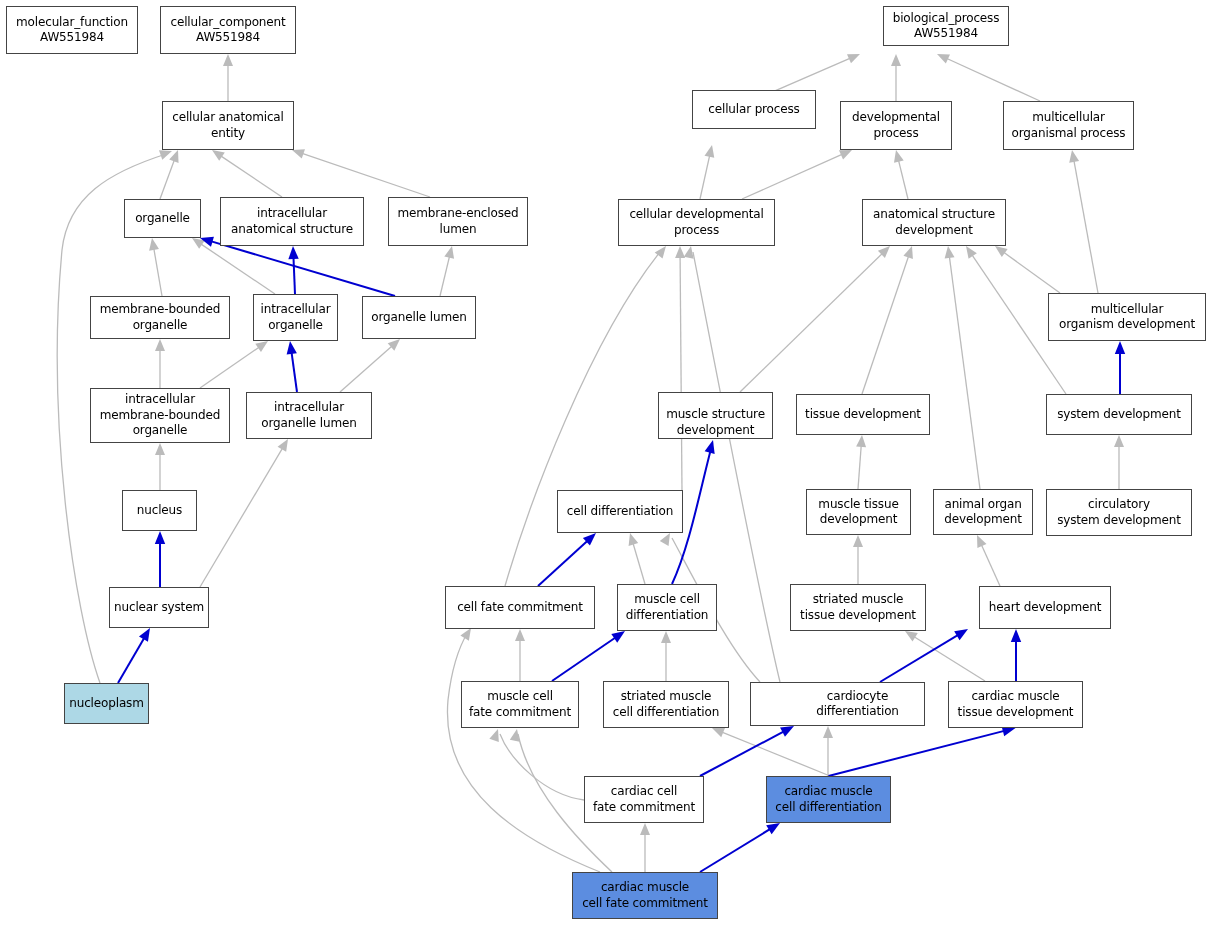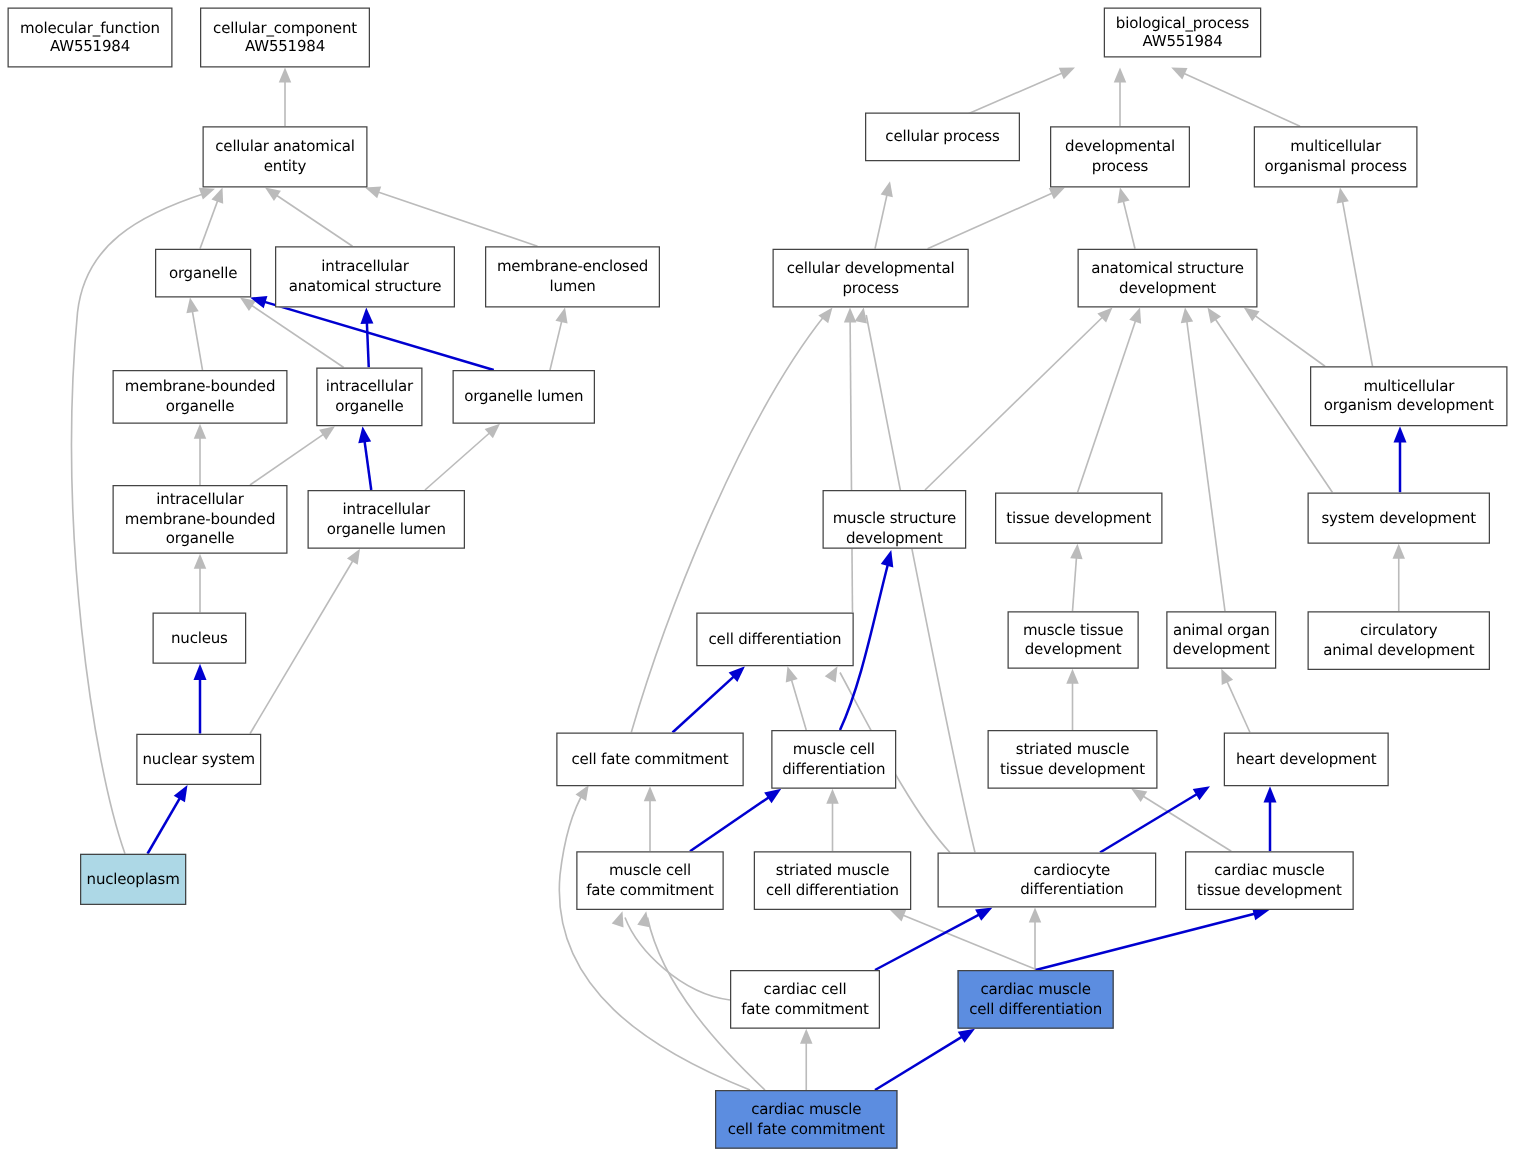--- a/index.html
+++ b/index.html
@@ -217,27 +217,27 @@
       <div class="node" style="left: 122px; top: 490px; width: 75px; height: 41px;">
         <span class="lbl">nucleus</span>
       </div>
       <div class="node" style="left: 557px; top: 490px; width: 126px; height: 43px;">
         <span class="lbl">cell differentiation</span>
       </div>
       <div class="node" style="left: 806px; top: 489px; width: 105px; height: 46px;">
         <span class="lbl">muscle tissue
 development</span>
       </div>
-      <div class="node" style="left: 933px; top: 489px; width: 88px; height: 46px; text-align: right;">
+      <div class="node" style="left: 933px; top: 489px; width: 100px; height: 46px; text-align: right;">
         <span class="lbl">animal organ
 development</span>
       </div>
       <div class="node" style="left: 1046px; top: 489px; width: 146px; height: 47px;">
         <span class="lbl">circulatory
-animal development</span>
+system development</span>
       </div>
       <div class="node" style="left: 109px; top: 587px; width: 100px; height: 41px;">
         <span class="lbl">nuclear system</span>
       </div>
       <div class="node" style="left: 445px; top: 586px; width: 150px; height: 43px;">
         <span class="lbl">cell fate commitment</span>
       </div>
       <div class="node" style="left: 617px; top: 584px; width: 100px; height: 47px;">
         <span class="lbl">muscle cell
 differentiation</span>

